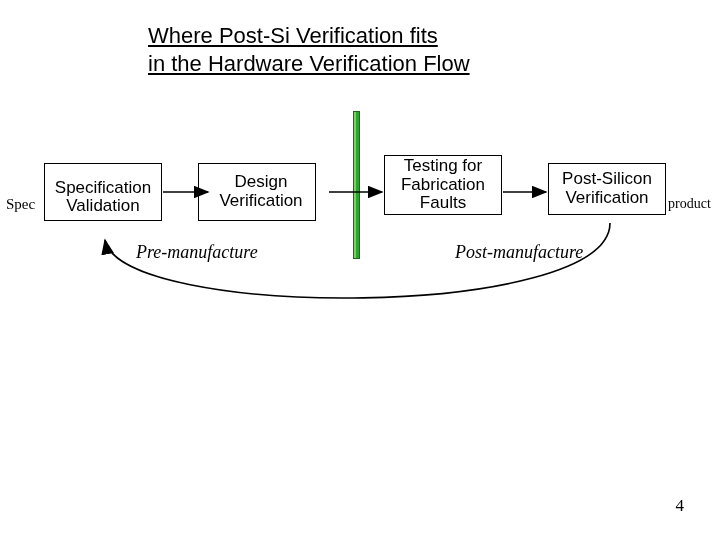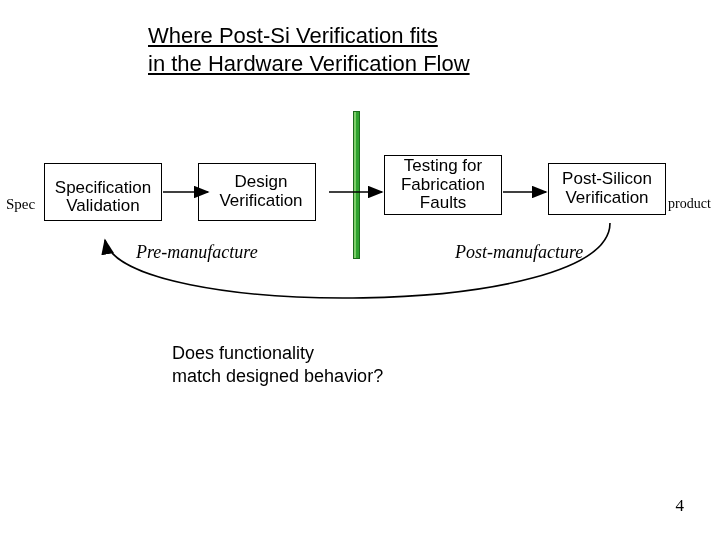--- a/index.html
+++ b/index.html
@@ -127,22 +127,21 @@
 </div>
 
 <div class="divider"></div>
 
 <div class="product-label">product</div>
 
 <div class="phase phase-pre">Pre-manufacture</div>
 <div class="phase phase-post">Post-manufacture</div>
 
 <div class="question">
-  <span>Does functionality</span><br>
-  <span>match designed behavior?</span>
+  <br>
 </div>
 
 <div class="page-num">4</div>
 
 <svg class="arrows">
   <defs>
     <marker id="arrowhead" markerWidth="10" markerHeight="8" refX="9" refY="4" orient="auto" markerUnits="strokeWidth">
       <path d="M0,0 L10,4 L0,8 Z" fill="#000"></path>
     </marker>
   </defs>

